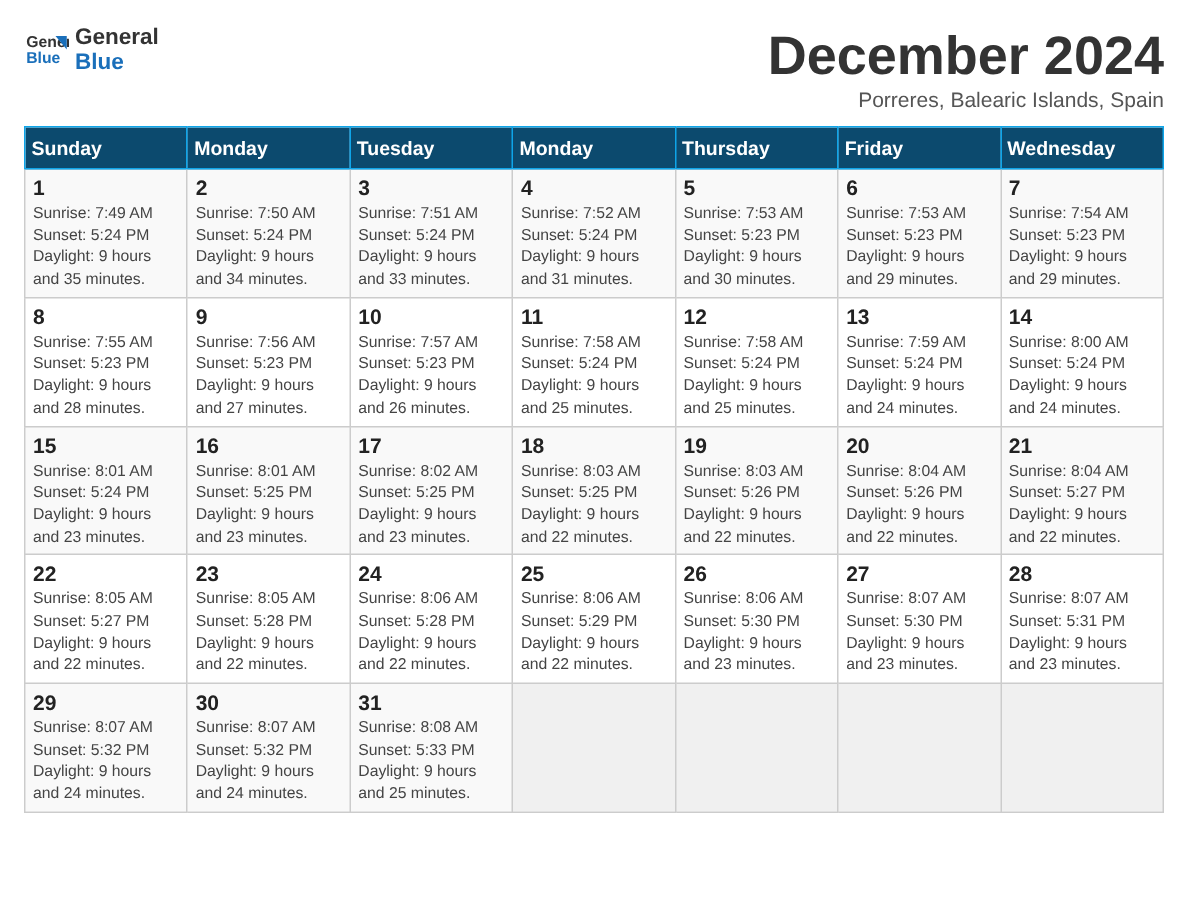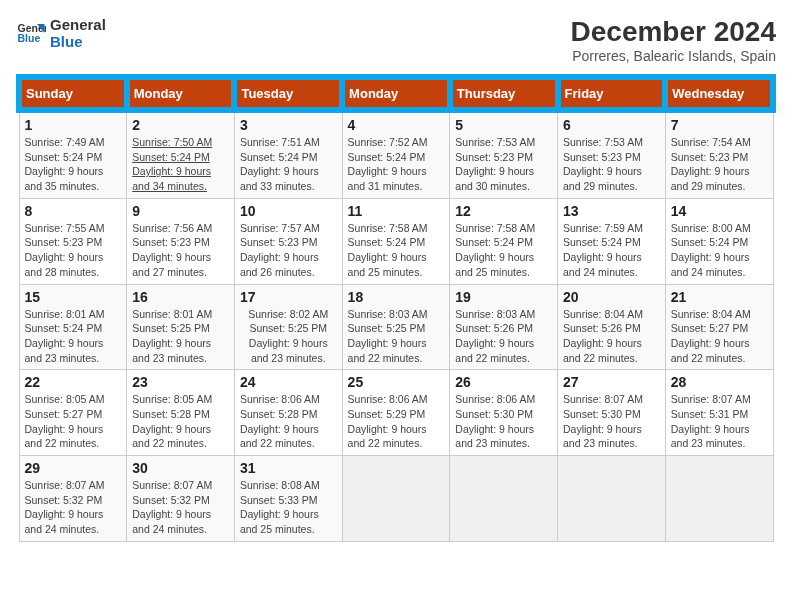--- a/index.html
+++ b/index.html
@@ -22,42 +22,42 @@
       gap: 4px;
     }
     .logo-icon {
       width: 30px;
       height: 30px;
     }
     .title-block {
       text-align: right;
     }
     .title-block h1 {
-      font-size: 28px;
+      font-size: 36px;
       font-weight: bold;
       color: #333;
     }
     .title-block h2 {
       font-size: 14px;
       font-weight: normal;
       color: #555;
     }
     table {
       width: 100%;
       border-collapse: collapse;
       font-size: 11px;
     }
     thead tr th {
-      background-color: #c2410c;
+      background-color: #0c4a6e;
       color: #fff;
       padding: 6px 4px;
       text-align: left;
       font-size: 13px;
       font-weight: bold;
-      border: 6px solid #0ea5e9;
+      border: 1px solid #0ea5e9;
     }
     tbody tr td {
       border: 1px solid #ccc;
       padding: 4px 5px;
       vertical-align: top;
       background: #fff;
       width: calc(100% / 7);
     }
     tbody tr:nth-child(odd) td {
       background: #f9f9f9;
@@ -118,21 +118,21 @@
   <tr>
         <td>
           <span class="day-num">1</span>
           <div class="day-info" style="white-space: pre-line;">Sunrise: 7:49 AM
 Sunset: 5:24 PM
 Daylight: 9 hours
 and 35 minutes.</div>
         </td>
         <td>
           <span class="day-num">2</span>
-          <div class="day-info" style="white-space: pre-line; text-decoration: underline;">Sunrise: 7:50 AM
+          <div class="day-info" style="white-space: pre-line;">Sunrise: 7:50 AM
 Sunset: 5:24 PM
 Daylight: 9 hours
 and 34 minutes.</div>
         </td>
         <td>
           <span class="day-num">3</span>
           <div class="day-info" style="white-space: pre-line;">Sunrise: 7:51 AM
 Sunset: 5:24 PM
 Daylight: 9 hours
 and 33 minutes.</div>
@@ -227,21 +227,21 @@
         </td>
         <td>
           <span class="day-num">16</span>
           <div class="day-info" style="white-space: pre-line;">Sunrise: 8:01 AM
 Sunset: 5:25 PM
 Daylight: 9 hours
 and 23 minutes.</div>
         </td>
         <td>
           <span class="day-num">17</span>
-          <div class="day-info" style="white-space: pre-line; text-align: center;">Sunrise: 8:02 AM
+          <div class="day-info" style="white-space: pre-line;">Sunrise: 8:02 AM
 Sunset: 5:25 PM
 Daylight: 9 hours
 and 23 minutes.</div>
         </td>
         <td>
           <span class="day-num">18</span>
           <div class="day-info" style="white-space: pre-line;">Sunrise: 8:03 AM
 Sunset: 5:25 PM
 Daylight: 9 hours
 and 22 minutes.</div>

